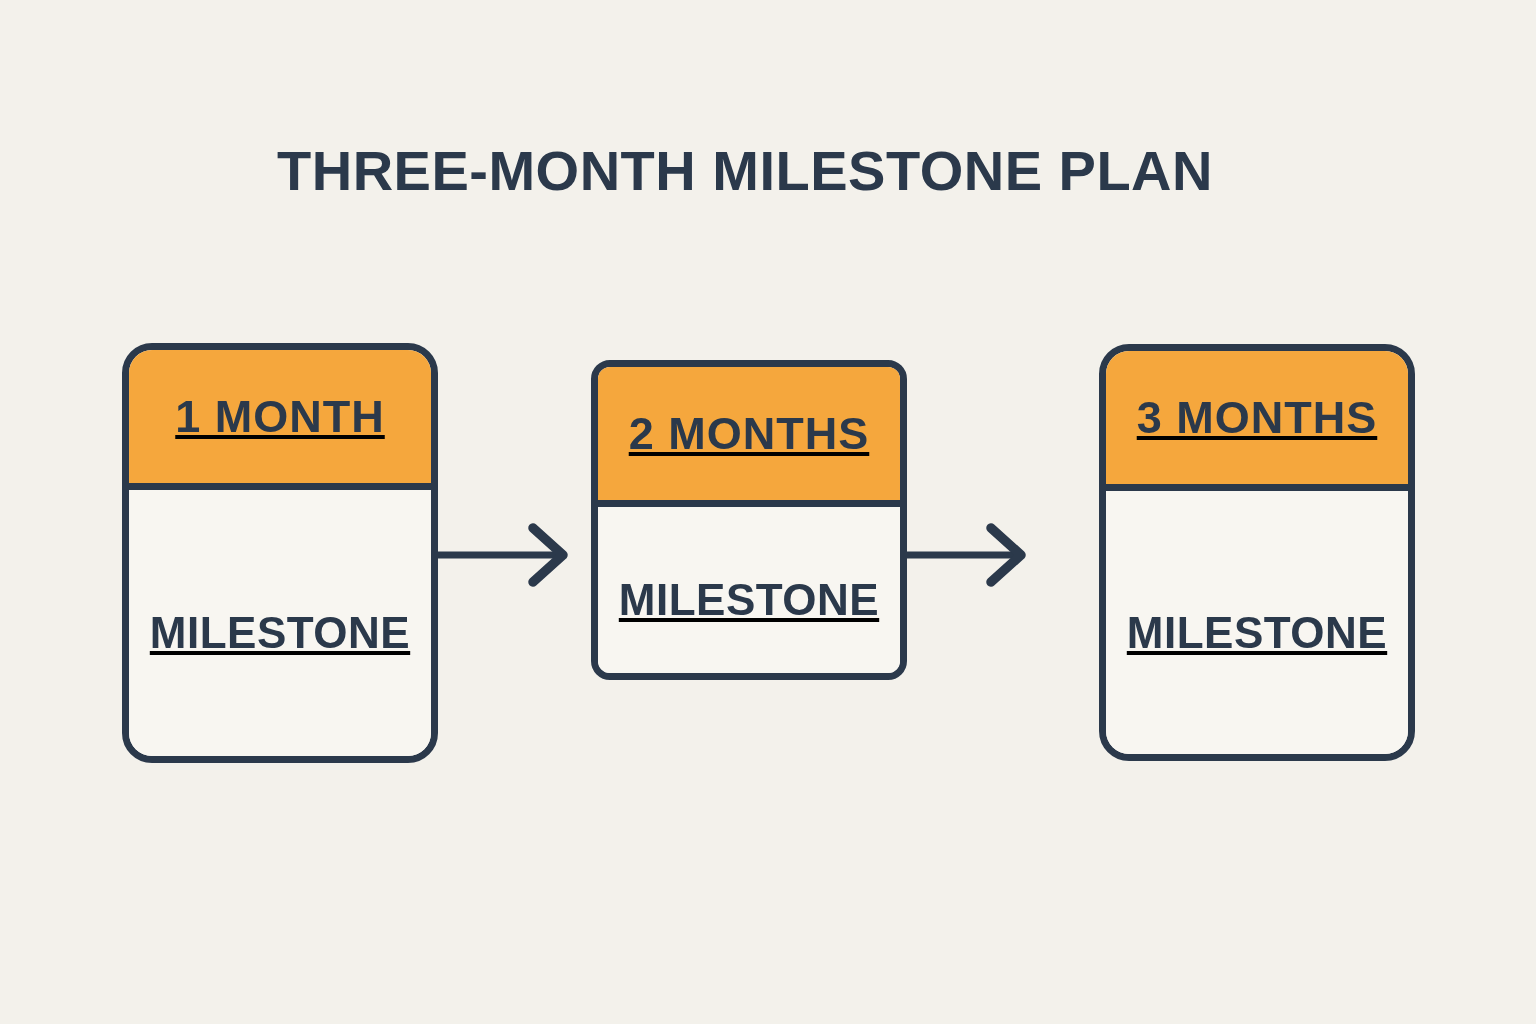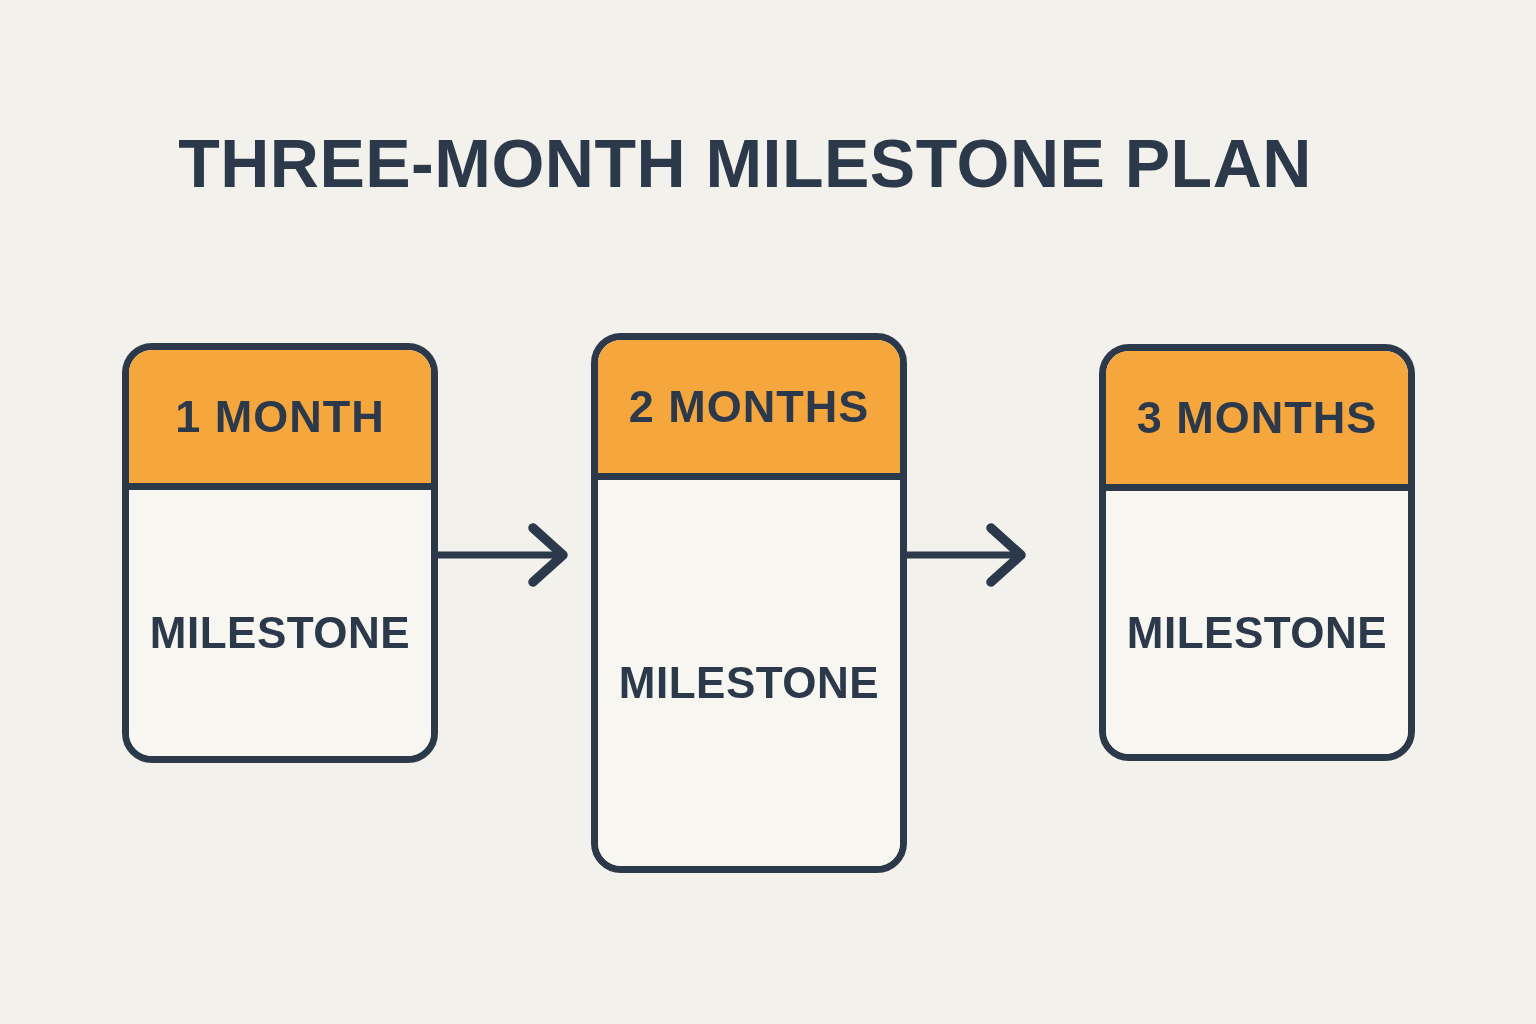--- a/index.html
+++ b/index.html
@@ -12,43 +12,44 @@
   html, body {
     width: 1536px;
     height: 1024px;
     overflow: hidden;
     font-family: "Liberation Sans", sans-serif;
   }
   body { background: var(--background); position: relative; }
 
   .page-title {
     position: absolute;
-    top: 124px;
+    top: 138px;
     left: 0;
     width: 1490px;
     text-align: center;
-    font-size: 68px;
+    font-size: 56px;
     font-weight: bold;
     letter-spacing: 0.5px;
     color: var(--navy);
     white-space: nowrap;
   }
 
   .card {
     position: absolute;
     width: 316px;
     border: 7px solid var(--navy);
     border-radius: 30px;
     background: var(--card-body);
     overflow: hidden;
     display: flex;
     flex-direction: column;
+    text-decoration: underline;
   }
   .card-1 { left: 122px; top: 343px; height: 420px; }
-  .card-2 { left: 591px; top: 333px; height: 540px; }
+  .card-2 { left: 591px; top: 360px; height: 320px; border-radius: 19px; }
   .card-3 { left: 1099px; top: 344px; height: 417px; }
 
   .card-header {
     height: 140px;
     flex: 0 0 140px;
     background: var(--accent-orange);
     border-bottom: 7px solid var(--navy);
     display: flex;
     align-items: center;
     justify-content: center;

